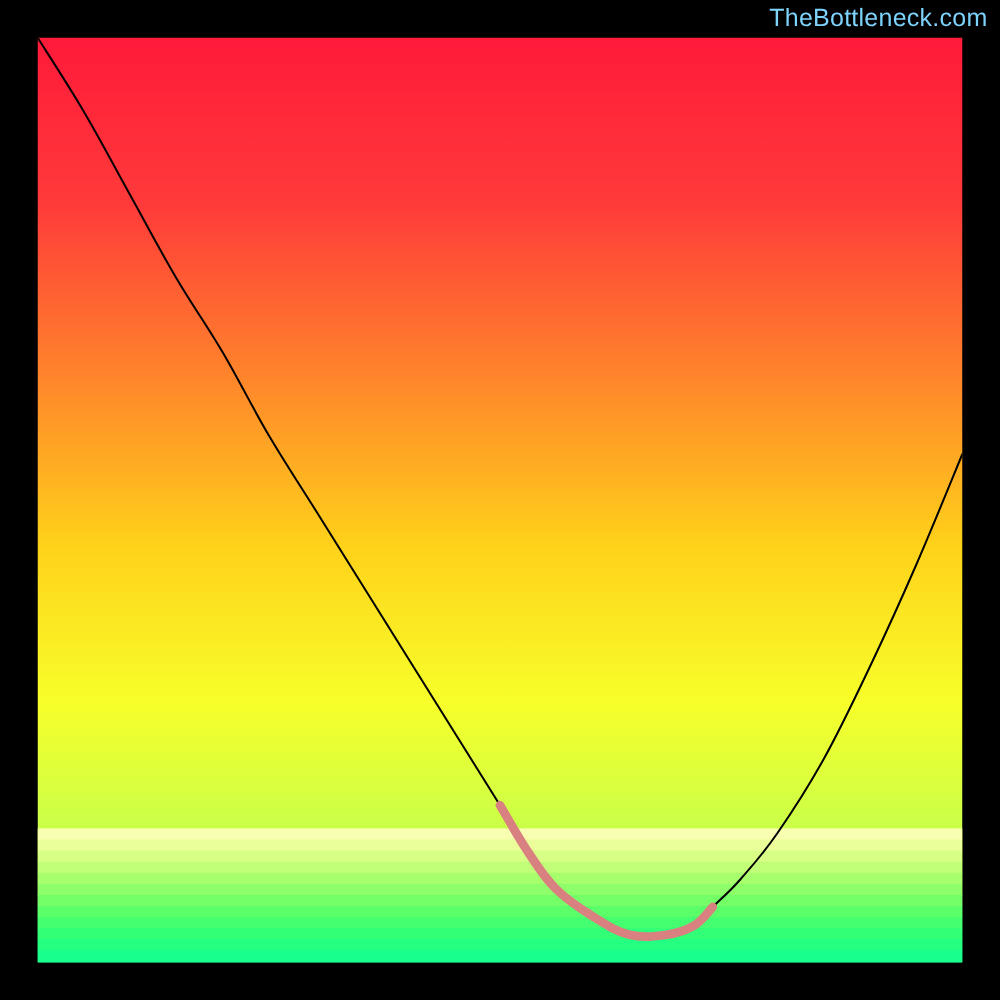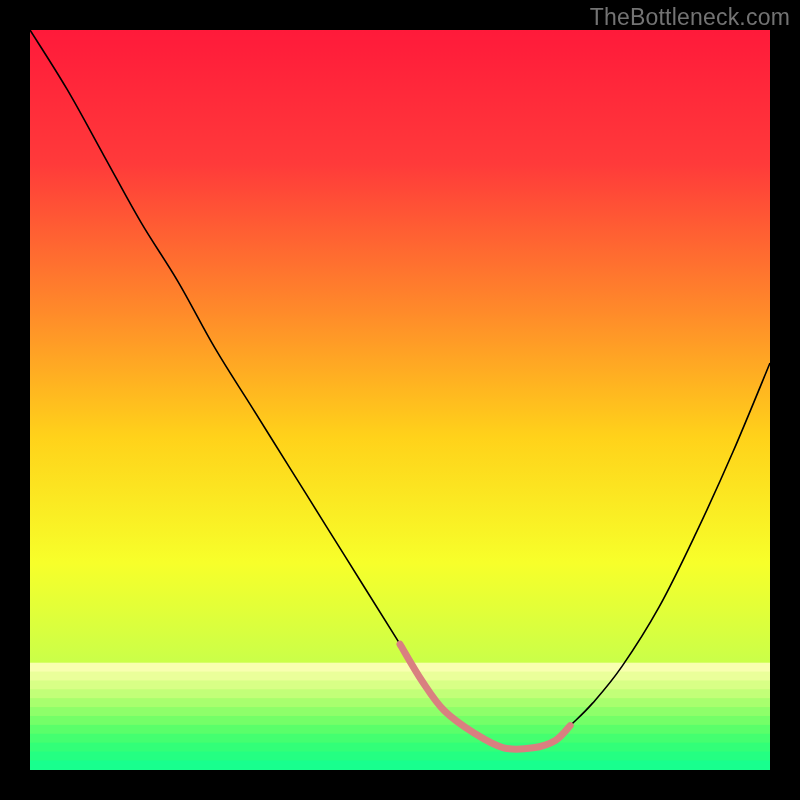--- a/index.html
+++ b/index.html
@@ -14,22 +14,22 @@
   .frame {
     position: relative;
     width: 800px;
     height: 800px;
     background: #000;
   }
   .watermark {
     position: absolute;
     top: 4px;
     right: 10px;
-    color: #737373;
-    font-size: 23px;
+    color: #7dd3fc;
+    font-size: 20px;
     font-weight: 500;
     letter-spacing: 0.2px;
     z-index: 10;
   }
   .plot-outer {
     position: absolute;
     left: 30px;
     top: 30px;
     width: 740px;
     height: 740px;

